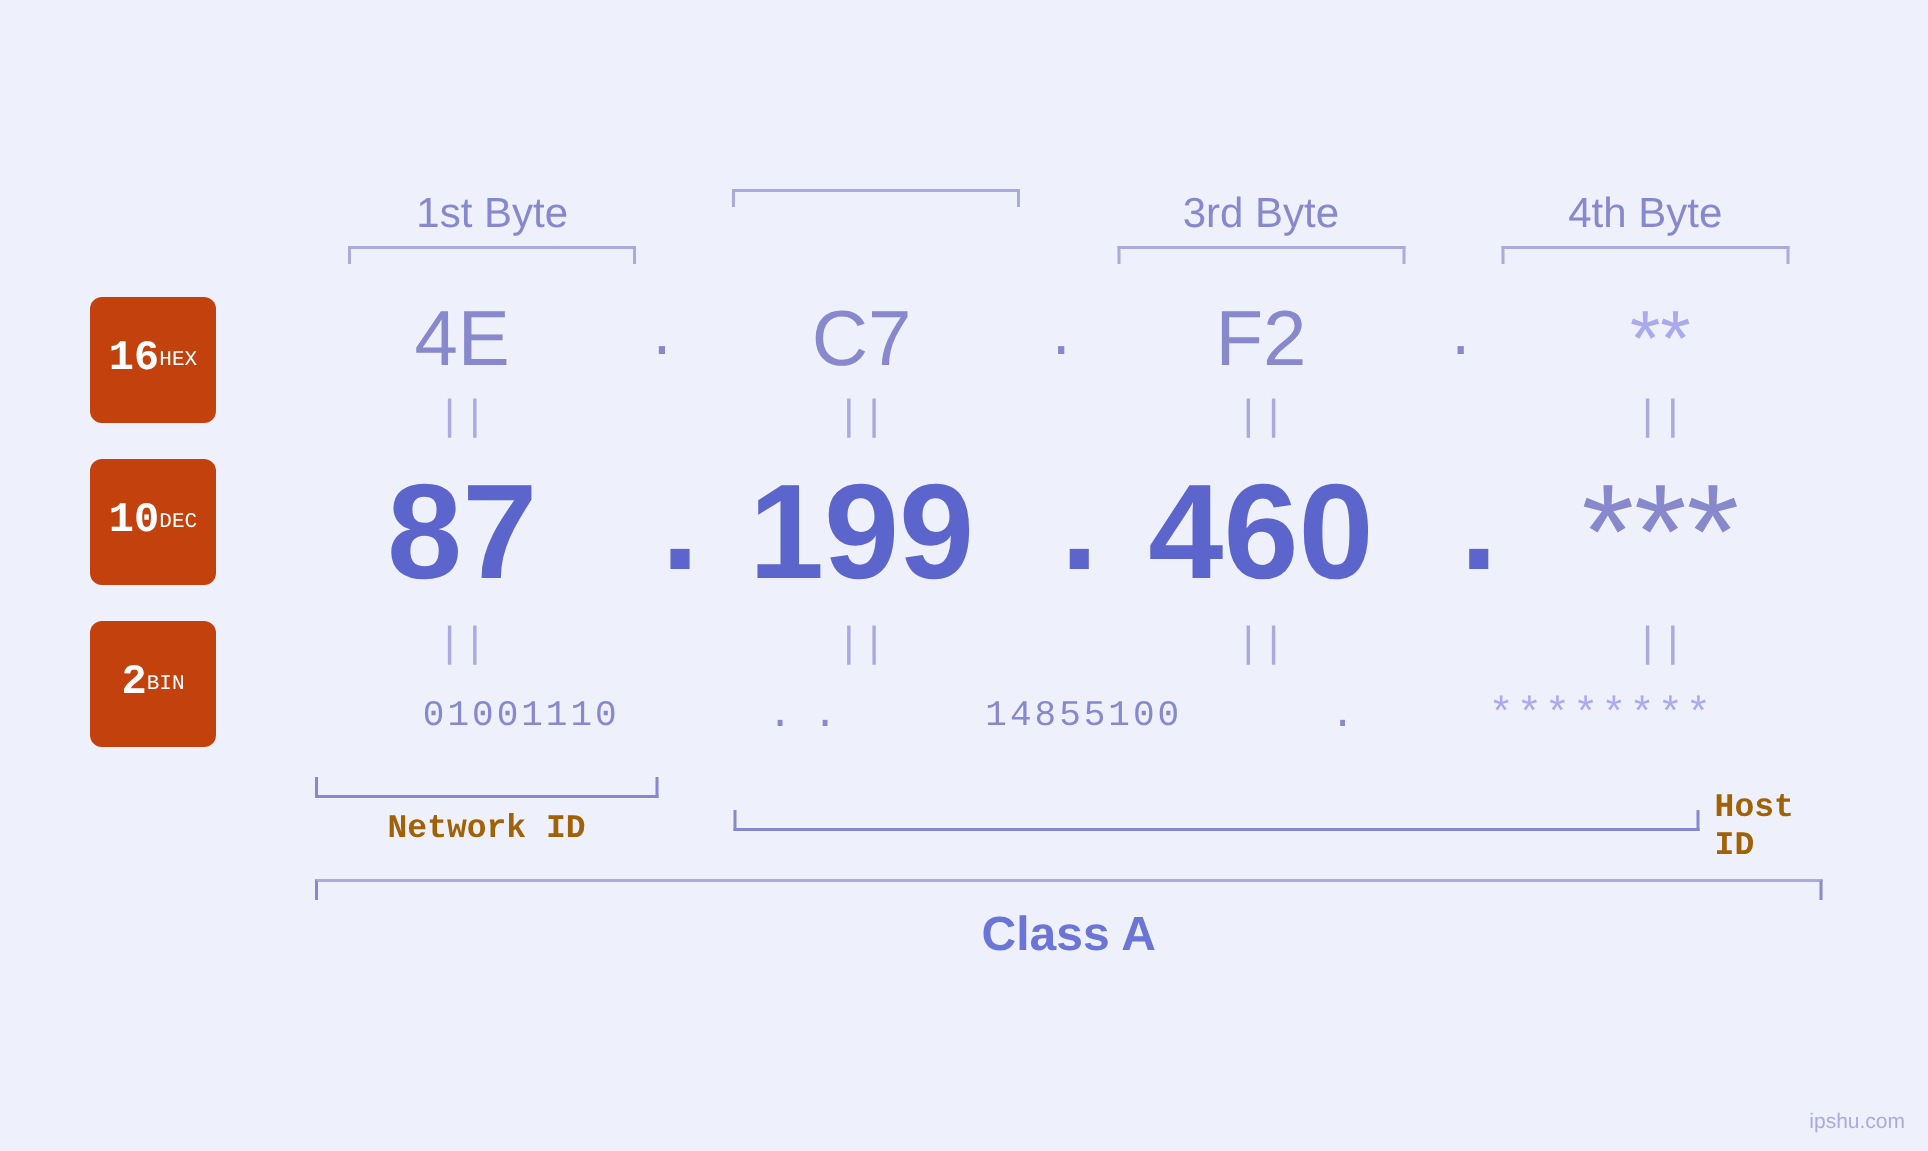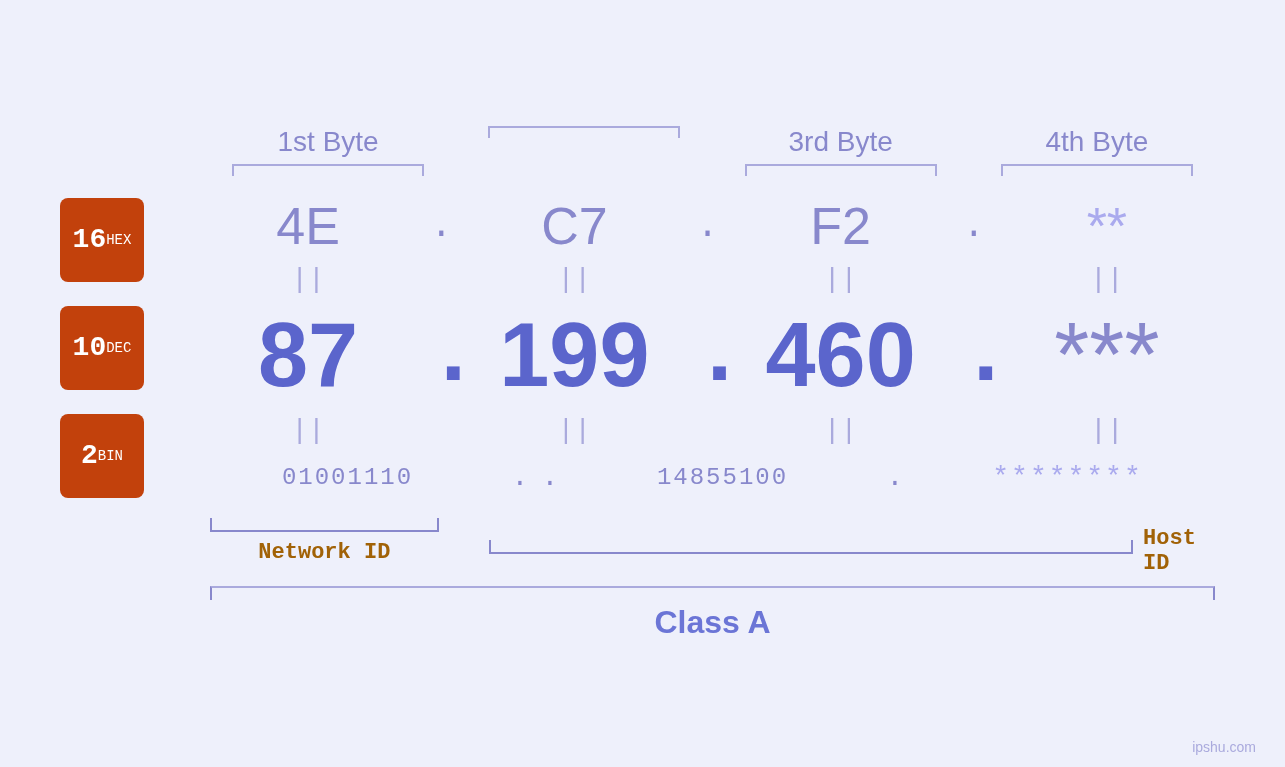--- a/index.html
+++ b/index.html
@@ -245,21 +245,21 @@
       color: #6b75d6;
       font-size: 32px;
       font-family: Arial, sans-serif;
       font-weight: bold;
       margin-top: 4px;
     }
 
     .watermark {
       position: absolute;
       bottom: 12px;
-      right: 29px;
+      right: 15px;
       color: #aaaadd;
       font-size: 14px;
       font-family: Arial, sans-serif;
     }
 
     .sep-dot { width: 30px; }
   </style>
 </head>
 <body>
 

